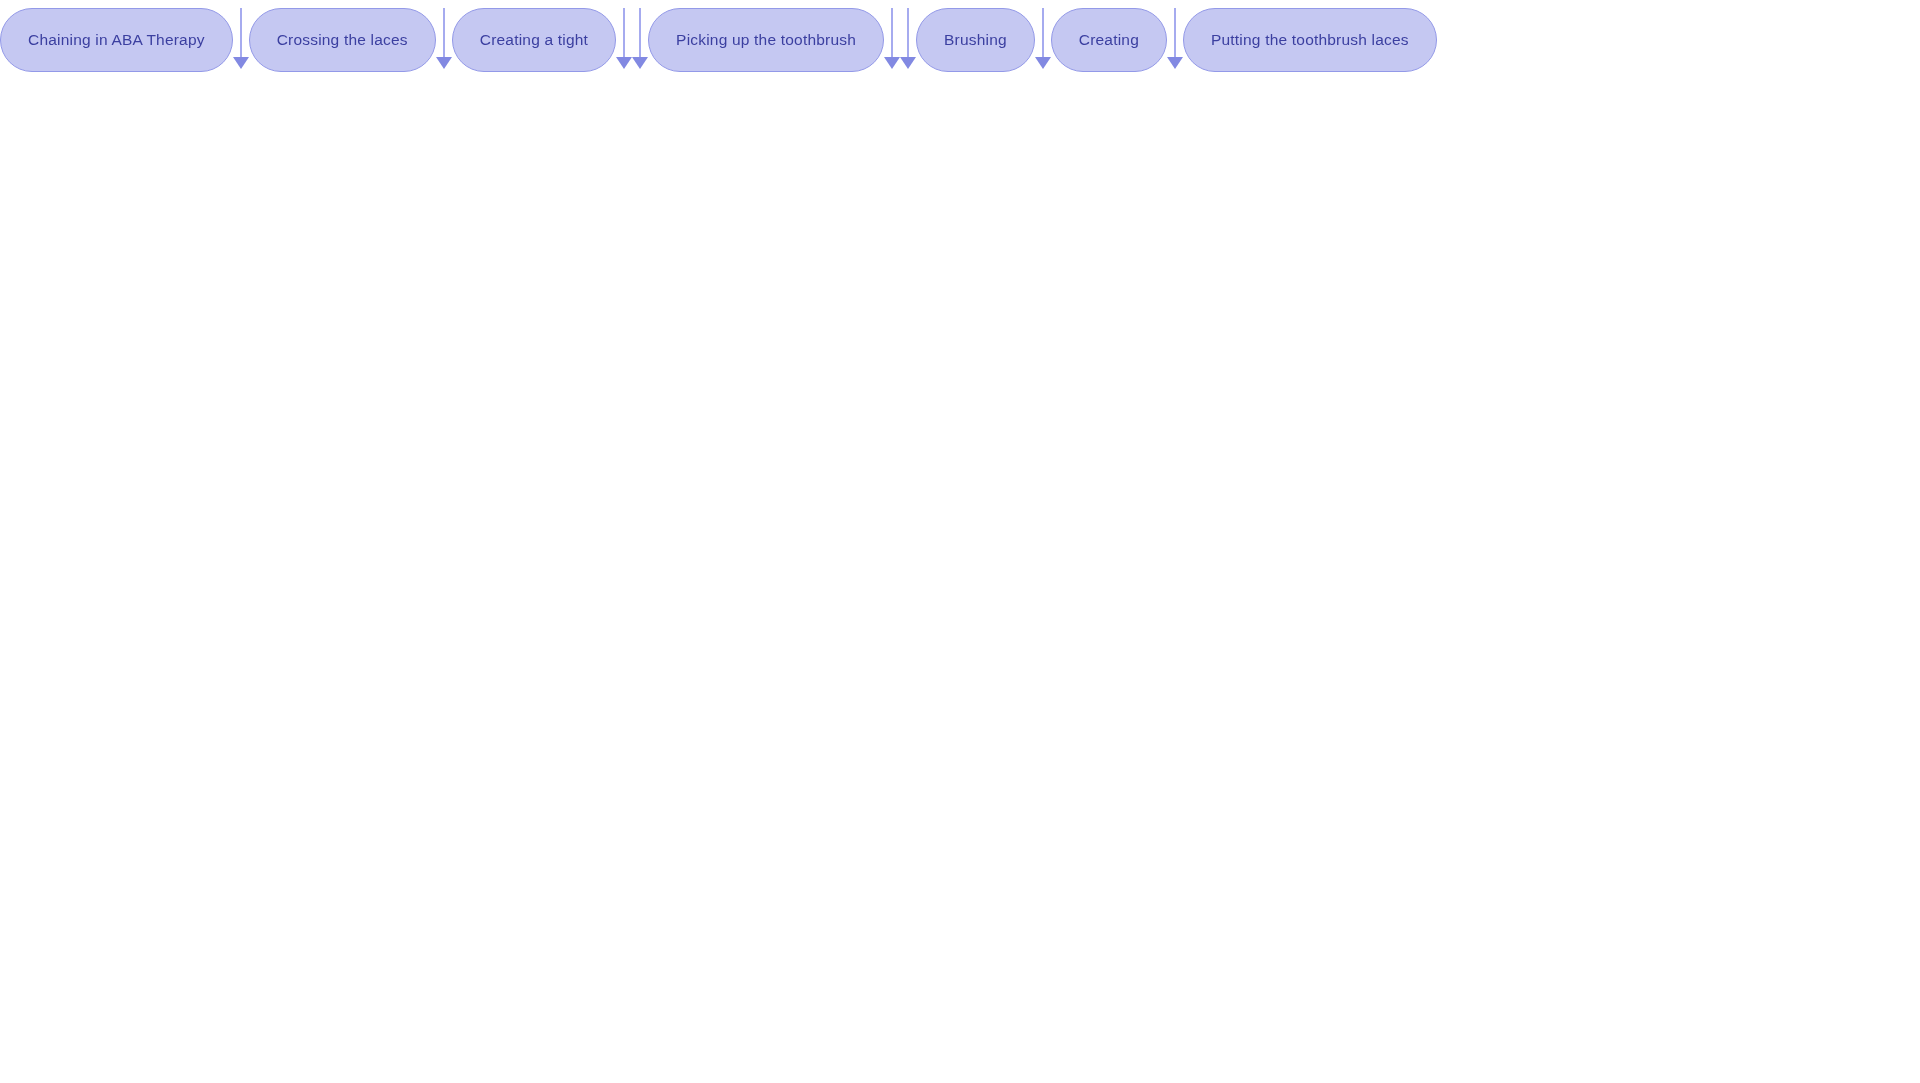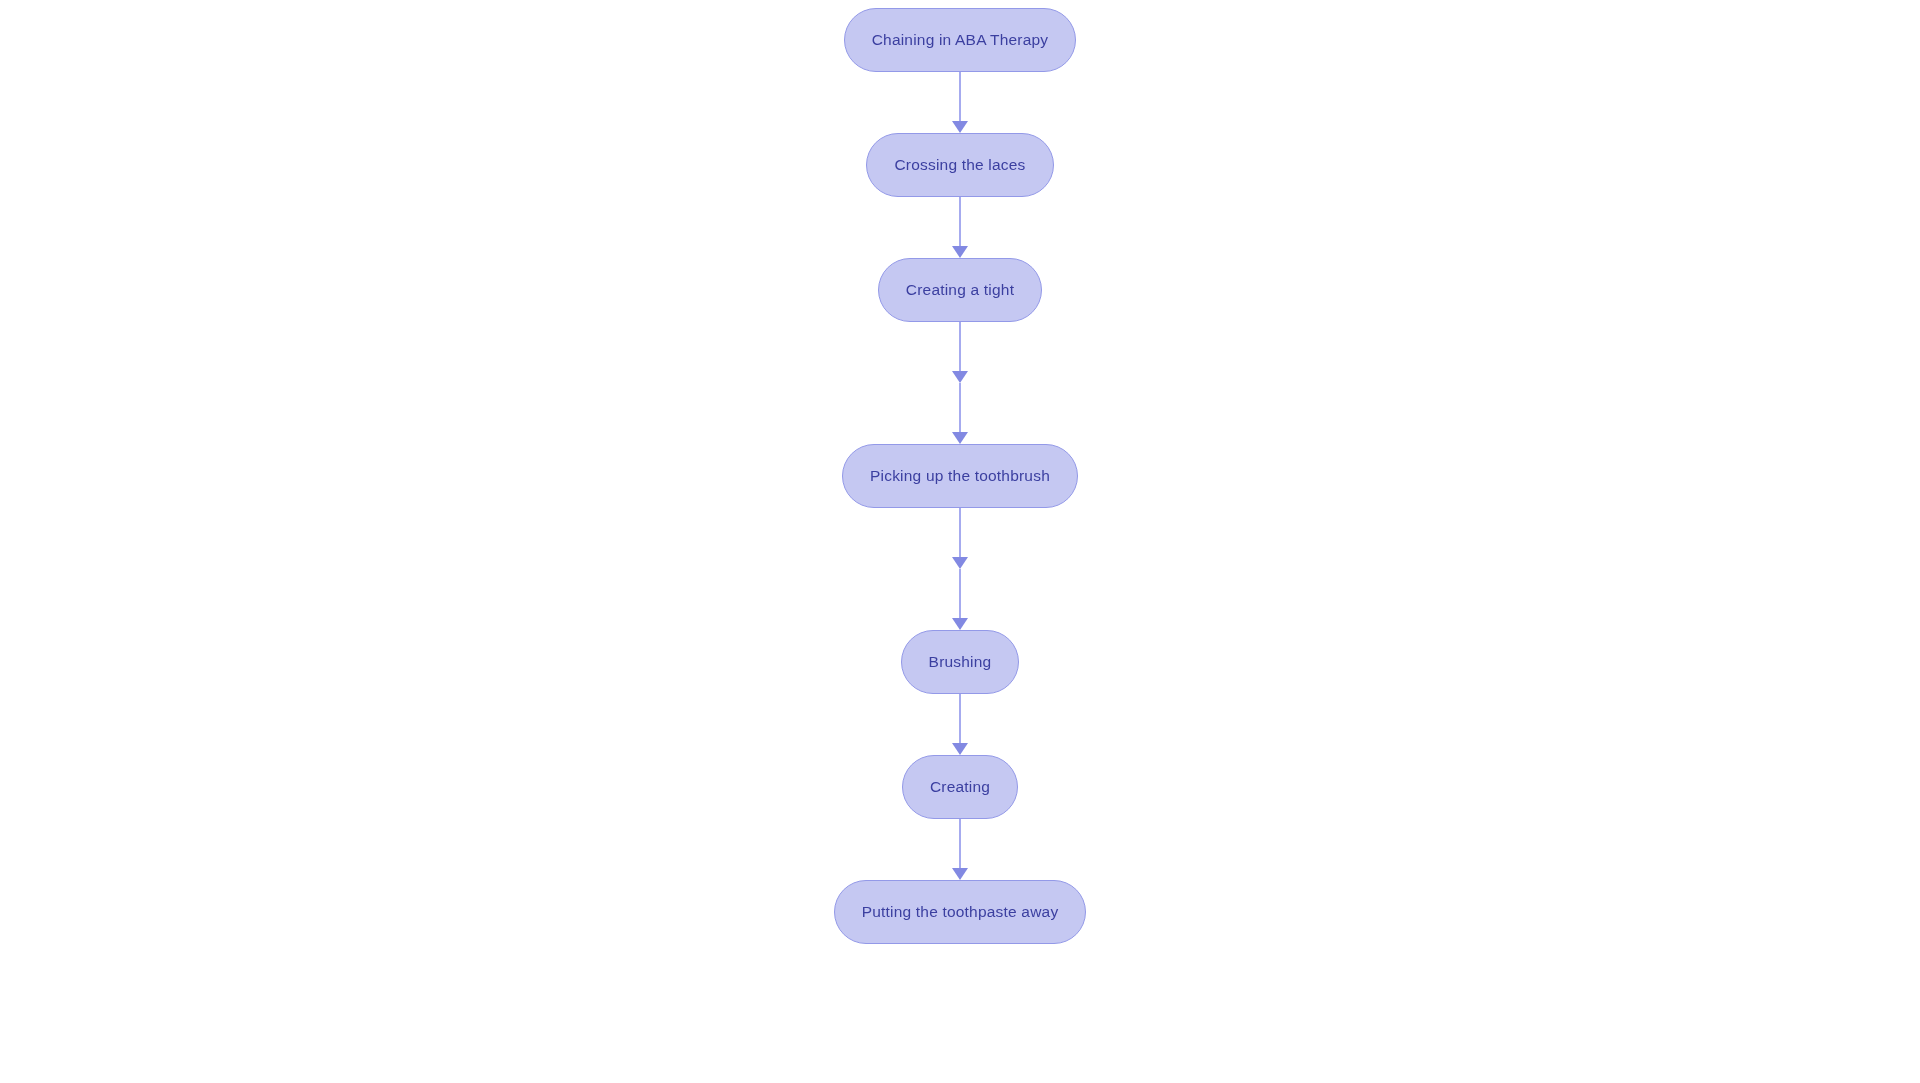--- a/index.html
+++ b/index.html
@@ -15,22 +15,22 @@
     background: #ffffff;
     overflow: hidden;
   }
   .canvas {
     position: absolute;
     left: 0;
     top: 0;
     width: 1920px;
     padding-top: 8px;
     display: flex;
-    flex-direction: column;
-    align-items: center;
+    flex-direction: row;
+    align-items: flex-start;
   }
   .node {
     box-sizing: border-box;
     height: 64px;
     border-radius: 32px;
     background: #c5c8f2;
     border: 1.4px solid #9399e8;
     color: #3b3fa0;
     display: flex;
     align-items: center;
@@ -125,17 +125,17 @@
     <div class="node">
       <span>Creating</span>
     </div>
 
     <div class="arrow">
       <div class="arrow-line"></div>
       <div class="arrow-head"></div>
     </div>
 
     <div class="node">
-      <span>Putting the toothpaste away</span>
+      <span>Putting the toothbrush laces</span>
     </div>
 
   </div>
 </div>
 
 </body></html>

